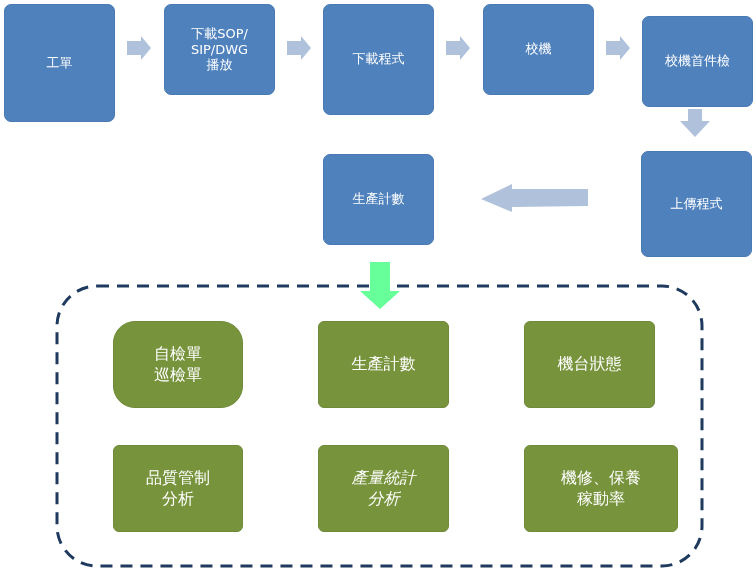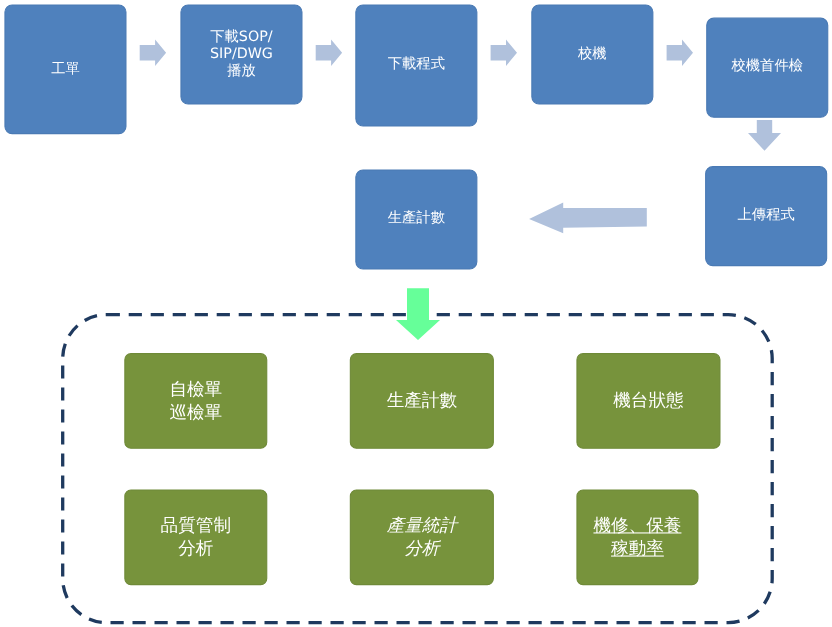--- a/index.html
+++ b/index.html
@@ -41,41 +41,41 @@
 </div>
 <div class="box blue" style="left:323px;top:4px;width:111px;height:111px;">
   <span>下載程式</span>
 </div>
 <div class="box blue" style="left:483px;top:4px;width:111px;height:91px;font-family:Liberation Serif, serif;">
   <span>校機</span>
 </div>
 <div class="box blue" style="left:642px;top:16px;width:111px;height:91px;">
   <span>校機首件檢</span>
 </div>
-<div class="box blue" style="left:641px;top:151px;width:111px;height:91px;">
+<div class="box blue" style="left:641px;top:151px;width:111px;height:106px;">
   <span>上傳程式</span>
 </div>
 <div class="box blue" style="left:323px;top:154px;width:111px;height:91px;">
   <span>生產計數</span>
 </div>
 
-<div class="box green" style="left:113px;top:321px;width:130px;height:87px;">
+<div class="box green" style="left:113px;top:321px;width:130px;height:87px;border-radius:22px;">
   <span>自檢單
 巡檢單</span>
 </div>
 <div class="box green" style="left:318px;top:321px;width:131px;height:87px;">
   <span>生產計數</span>
 </div>
 <div class="box green" style="left:524px;top:321px;width:131px;height:87px;align-items:center;">
   <span>機台狀態</span>
 </div>
 <div class="box green" style="left:113px;top:445px;width:130px;height:87px;">
   <span>品質管制
 分析</span>
 </div>
 <div class="box green" style="left:318px;top:445px;width:131px;height:87px;font-style:italic;">
   <span>產量統計
 分析</span>
 </div>
-<div class="box green" style="left:524px;top:445px;width:111px;height:87px;text-decoration:underline;">
+<div class="box green" style="left:524px;top:445px;width:154px;height:87px;">
   <span>機修、保養
 稼動率</span>
 </div>
 
 </body></html>

